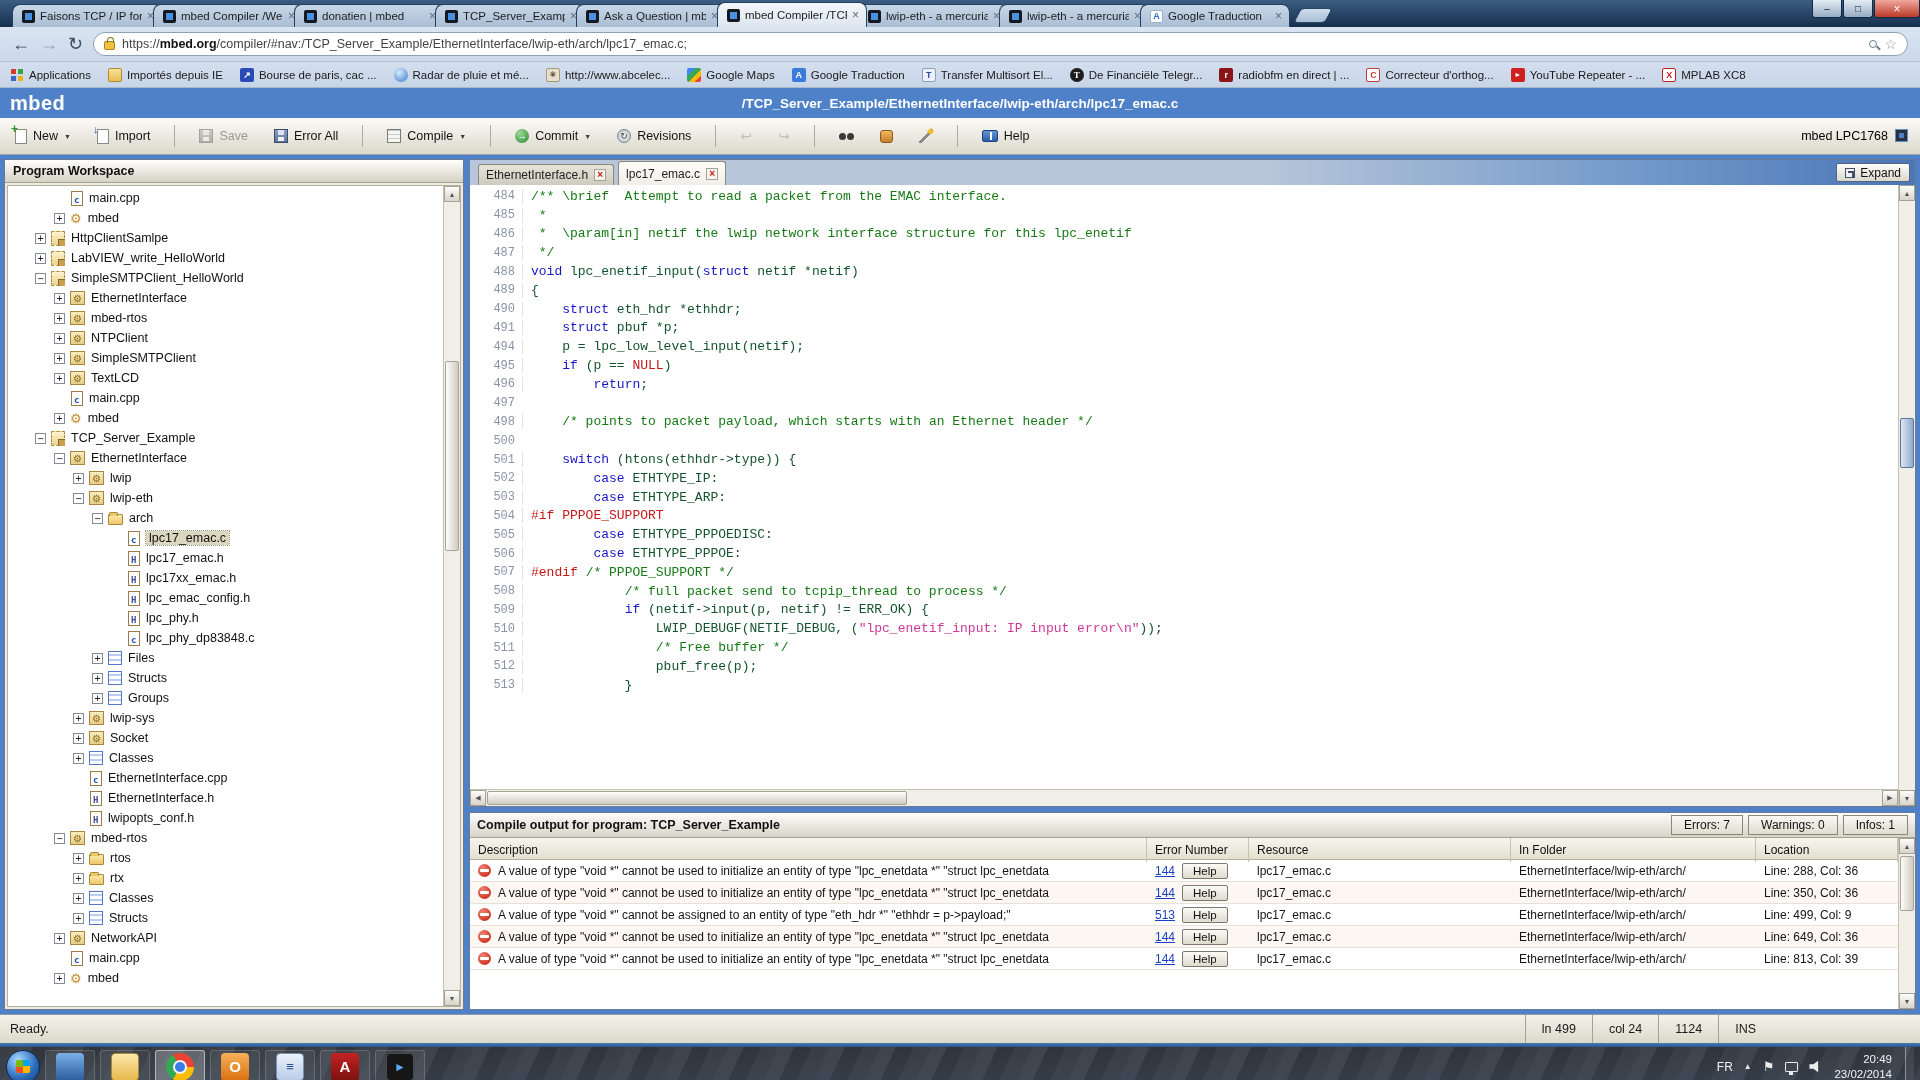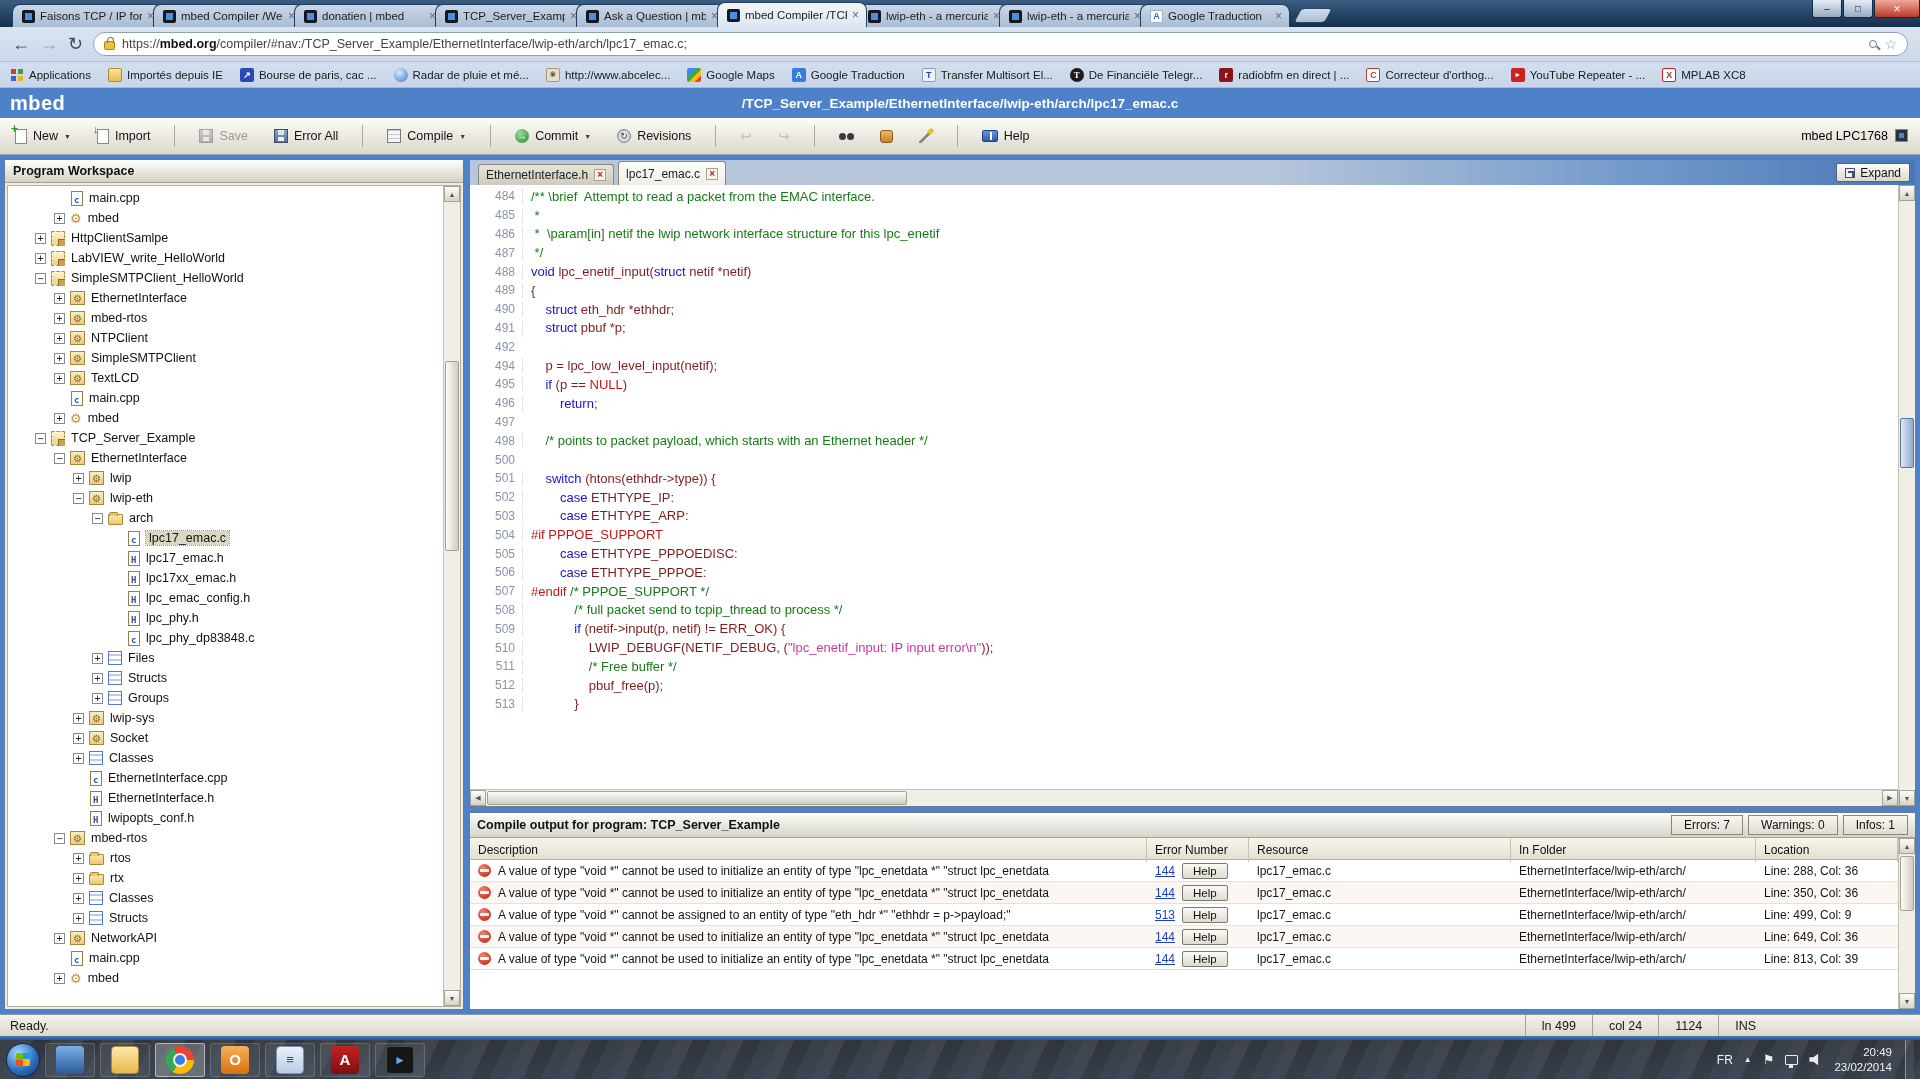--- a/index.html
+++ b/index.html
@@ -111,29 +111,29 @@
   .editor-panel{flex:1;display:flex;flex-direction:column;border:1px solid #6a7a94;background:#fff;min-height:0}
   .tabstrip{height:25px;background:linear-gradient(to right,#b7c6da 0 55%,#6f97c9 82%,#4a76b6);display:flex;align-items:flex-end;padding-left:8px;position:relative;flex:none}
   .etab{height:21px;display:flex;align-items:center;gap:6px;padding:0 7px;background:linear-gradient(#e6e3d8,#cecbbe);border:1px solid #8a8778;border-bottom:none;border-radius:3px 3px 0 0;font-size:12px;margin-right:4px;color:#222;white-space:nowrap}
   .etab.active{background:linear-gradient(#fdfdfb,#f0eee5);height:24px}
   .etab-close{color:#c01818;font-weight:bold;font-size:10px;border:1px solid #a5a193;background:#f6f4ec;width:12px;height:12px;line-height:10px;text-align:center}
   .expand-btn{position:absolute;right:5px;top:3px;height:19px;display:flex;align-items:center;gap:5px;background:linear-gradient(#fdfdfb,#dbd8cb);border:1px solid #54647e;border-radius:2px;padding:0 8px;font-size:12px;color:#111}
   .expand-icon{width:10px;height:10px;border:1px solid #44506a;background:#eef2f8;position:relative}
   .expand-icon::after{content:"";position:absolute;left:2px;top:2px;width:4px;height:4px;border-top:2px solid #44506a;border-right:2px solid #44506a}
   .editor-body{flex:1;display:flex;min-height:0;position:relative}
   .code-col{flex:1;display:flex;flex-direction:column;min-width:0}
-  .code-area{flex:1;overflow:hidden;font-family:Liberation Sans, sans-serif;font-size:13px;padding-top:2px}
+  .code-area{flex:1;overflow:hidden;font-family:Liberation Mono, monospace;font-size:13px;padding-top:2px}
   .code-line{height:18.8px;display:flex;align-items:center;white-space:pre}
   .gmark{width:20px;flex:none;display:flex;align-items:center;justify-content:center}
   .lnum{width:32px;flex:none;text-align:right;padding-right:7px;color:#8a94a8;font-size:12px}
   .ltext{flex:1;border-left:1px solid #e4e4e4;padding-left:8px;overflow:hidden}
   .errline{background:#fbdfd8}
   .err-badge{width:13px;height:13px;border-radius:50%;background:radial-gradient(circle at 35% 30%,#ef8273,#c21807);position:relative;flex:none}
   .err-badge::after{content:"";position:absolute;left:2px;right:2px;top:5px;height:3px;background:#fff;border-radius:1px}
-  .tok-pl{color:#7f1d1d}.tok-cm{color:#167a16}.tok-kw{color:#1616c8}.tok-pp{color:#c81616}.tok-red{color:#c81616}.tok-st{color:#d03898}
+  .tok-pl{color:#14532d}.tok-cm{color:#167a16}.tok-kw{color:#1616c8}.tok-pp{color:#c81616}.tok-red{color:#c81616}.tok-st{color:#d03898}
   .tok-sel{background:#3d76b8;color:#fff}
   .hsb{height:17px;border-top:1px solid #c6c2b2;background:#f0eee6;position:relative;flex:none}
   .hsb .sb-btn{width:16px;height:100%;top:0}
   .hsb .sb-btn.left{left:0;right:auto}.hsb .sb-btn.right{right:0;left:auto}
   .hsb-thumb{position:absolute;top:1px;bottom:1px;left:17px;width:420px;background:linear-gradient(#fdfdfb,#cfccbf);border:1px solid #a5a193;border-radius:2px}
 
   .co-panel{height:198px;border:1px solid #6a7a94;background:#fff;display:flex;flex-direction:column;flex:none}
   .co-header{height:25px;background:linear-gradient(#fdfdfb,#d7d4c7);border-bottom:1px solid #a5a193;display:flex;align-items:center;padding:0 7px;font-size:12.5px;font-weight:bold;color:#111;flex:none}
   .co-badges{margin-left:auto;display:flex;gap:5px}
   .co-badge{border:1px solid #8a8778;background:linear-gradient(#f8f7f2,#e0ddd0);padding:2px 12px;font-size:12px;font-weight:normal}
@@ -141,21 +141,21 @@
   .co-left{flex:1;display:flex;flex-direction:column;min-width:0}
   .co-thead{height:22px;display:flex;background:linear-gradient(#f7f5ed,#e3e0d1);border-bottom:1px solid #b5b1a1;font-size:12px;align-items:stretch;flex:none;color:#111}
   .co-th{padding:12px 8px;border-right:1px solid #c6c2b2;display:flex;align-items:center}
   .co-row{height:22px;display:flex;align-items:center;border-bottom:1px solid #e6e2d6;font-size:12px;color:#141414}
   .co-row:nth-child(even){background:#fdf7f4}
   .co-cell{padding:0 8px;display:flex;align-items:center;gap:7px;overflow:hidden;white-space:nowrap}
   .w-desc{flex:1;min-width:0}.w-num{width:102px;flex:none}.w-res{width:262px;flex:none}.w-fold{width:245px;flex:none}.w-loc{width:142px;flex:none}
   .err-link{color:#1a3fc0;text-decoration:underline}
   .help-btn{border:1px solid #7a7a6e;background:linear-gradient(#fbfaf6,#dedbce);padding:1px 10px;font-size:11.5px;border-radius:2px;color:#111}
 
-  .status-bar{height:22px;background:linear-gradient(#f4f2ea,#dcd9ca);border-top:1px solid #8a98a8;display:flex;align-items:center;font-size:12.5px;color:#1a1a1a}
+  .status-bar{height:29px;background:linear-gradient(#f4f2ea,#dcd9ca);border-top:1px solid #8a98a8;display:flex;align-items:center;font-size:12.5px;color:#1a1a1a}
   .status-left{padding:0 10px}
   .status-cells{margin-left:auto;display:flex;height:100%;align-items:stretch}
   .status-cell{padding:0 16px;border-left:1px solid #a5a193;display:flex;align-items:center}
   .status-tail{width:148px;border-left:1px solid #a5a193}
   .window-edge{height:4px;background:linear-gradient(#4a7ab8,#28568e)}
 
   
   .taskbar{height:39px;background:linear-gradient(rgba(22,32,46,.78),rgba(38,52,70,.86)),repeating-linear-gradient(115deg,#baa994 0 16px,#d2c5b2 16px 30px,#8e7c67 30px 46px);display:flex;align-items:center;padding:0 6px;gap:5px}
   .start-orb{width:34px;height:34px;border-radius:50%;background:radial-gradient(circle at 35% 28%,#a6d8ff,#2f6fbd 55%,#123a77);border:1px solid #0d2a55;display:flex;align-items:center;justify-content:center;flex:none}
   .win-flag{width:14px;height:13px;border-radius:2px;background:conic-gradient(from -90deg,#7fba00 0 25%,#00a4ef 0 50%,#ffb900 0 75%,#f25022 0)}
@@ -621,21 +621,20 @@
           <div class="code-col">
             <div class="code-area" id="code">
                 <div class="code-line"><span class="gmark"></span><span class="lnum">484</span><span class="ltext"><span class="tok-cm">/** \brief  Attempt to read a packet from the EMAC interface.</span></span></div>
                 <div class="code-line"><span class="gmark"></span><span class="lnum">485</span><span class="ltext"><span class="tok-cm"> *</span></span></div>
                 <div class="code-line"><span class="gmark"></span><span class="lnum">486</span><span class="ltext"><span class="tok-cm"> *  \param[in] netif the lwip network interface structure for this lpc_enetif</span></span></div>
                 <div class="code-line"><span class="gmark"></span><span class="lnum">487</span><span class="ltext"><span class="tok-cm"> */</span></span></div>
                 <div class="code-line"><span class="gmark"></span><span class="lnum">488</span><span class="ltext"><span class="tok-kw">void</span><span class="tok-pl"> lpc_enetif_input(</span><span class="tok-kw">struct</span><span class="tok-pl"> netif *netif)</span></span></div>
                 <div class="code-line"><span class="gmark"></span><span class="lnum">489</span><span class="ltext"><span class="tok-pl">{</span></span></div>
                 <div class="code-line"><span class="gmark"></span><span class="lnum">490</span><span class="ltext"><span class="tok-pl">    </span><span class="tok-kw">struct</span><span class="tok-pl"> eth_hdr *ethhdr;</span></span></div>
                 <div class="code-line"><span class="gmark"></span><span class="lnum">491</span><span class="ltext"><span class="tok-pl">    </span><span class="tok-kw">struct</span><span class="tok-pl"> pbuf *p;</span></span></div>
-                <div class="code-line"><span class="gmark"></span><span class="lnum">492</span><span class="ltext"></span></div>
                 <div class="code-line"><span class="gmark"></span><span class="lnum">494</span><span class="ltext"><span class="tok-pl">    p = lpc_low_level_input(netif);</span></span></div>
                 <div class="code-line"><span class="gmark"></span><span class="lnum">495</span><span class="ltext"><span class="tok-pl">    </span><span class="tok-kw">if</span><span class="tok-pl"> (p == </span><span class="tok-red">NULL</span><span class="tok-pl">)</span></span></div>
                 <div class="code-line"><span class="gmark"></span><span class="lnum">496</span><span class="ltext"><span class="tok-pl">        </span><span class="tok-kw">return</span><span class="tok-pl">;</span></span></div>
                 <div class="code-line"><span class="gmark"></span><span class="lnum">497</span><span class="ltext"></span></div>
                 <div class="code-line"><span class="gmark"></span><span class="lnum">498</span><span class="ltext"><span class="tok-pl">    </span><span class="tok-cm">/* points to packet payload, which starts with an Ethernet header */</span></span></div>
                 <div class="code-line"><span class="gmark"></span><span class="lnum">500</span><span class="ltext"></span></div>
                 <div class="code-line"><span class="gmark"></span><span class="lnum">501</span><span class="ltext"><span class="tok-pl">    </span><span class="tok-kw">switch</span><span class="tok-pl"> (htons(ethhdr-&gt;type)) {</span></span></div>
                 <div class="code-line"><span class="gmark"></span><span class="lnum">502</span><span class="ltext"><span class="tok-pl">        </span><span class="tok-kw">case</span><span class="tok-pl"> ETHTYPE_IP:</span></span></div>
                 <div class="code-line"><span class="gmark"></span><span class="lnum">503</span><span class="ltext"><span class="tok-pl">        </span><span class="tok-kw">case</span><span class="tok-pl"> ETHTYPE_ARP:</span></span></div>
                 <div class="code-line"><span class="gmark"></span><span class="lnum">504</span><span class="ltext"><span class="tok-pp">#if PPPOE_SUPPORT</span></span></div>

